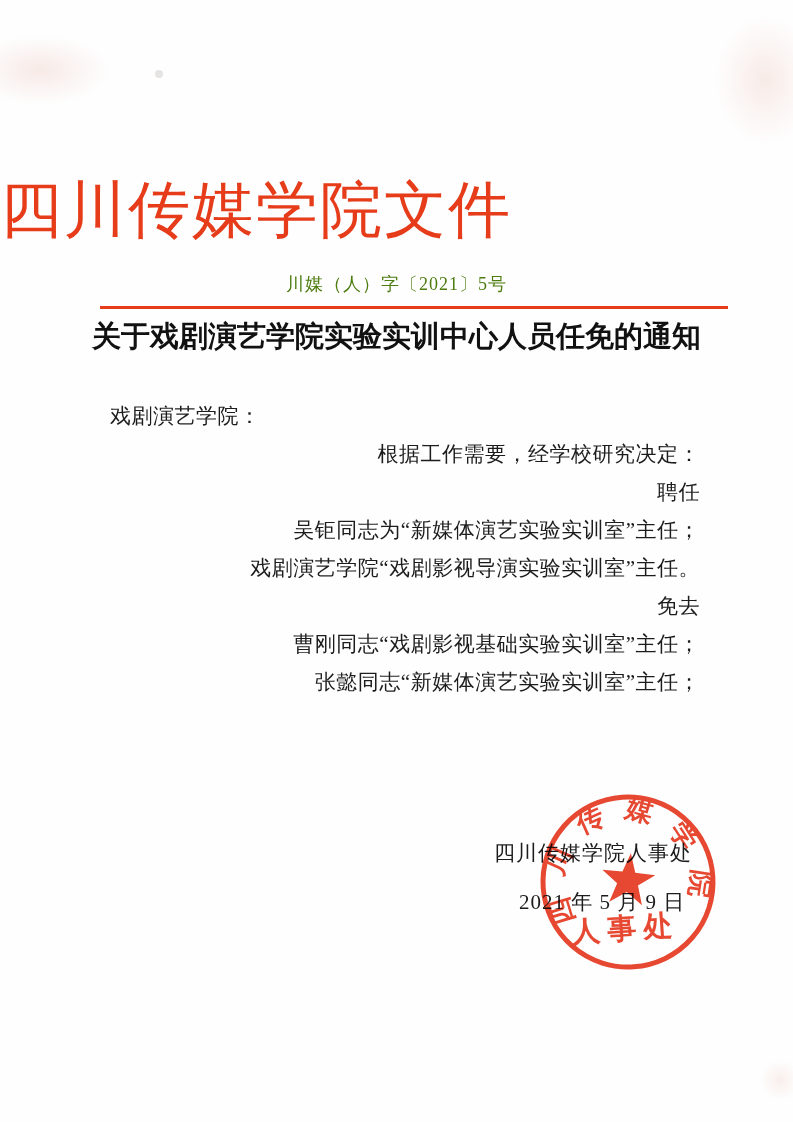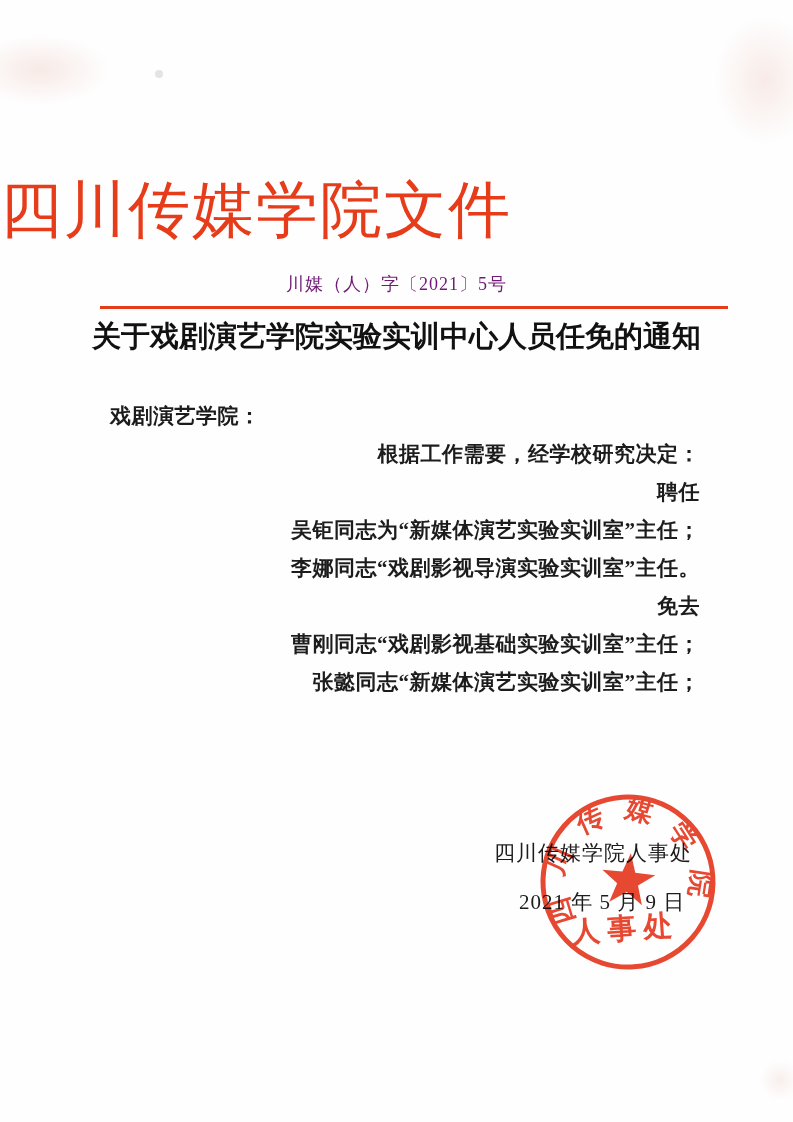--- a/index.html
+++ b/index.html
@@ -19,41 +19,40 @@
     letter-spacing:2px;
     color:#e63c1a;
     white-space:nowrap;
     margin-top:20px;
   }
   .doc-number{
     position:absolute;left:0;top:272px;width:100%;
     text-align:center;
     font-size:18px;
     letter-spacing:1px;
-    color:#701a75;
+    color:#4d7c0f;
   }
   .red-rule{
     position:absolute;left:100px;top:306px;
     width:628px;height:3px;
     background:#e63c1a;
   }
   .subject{
     position:absolute;left:0;top:317px;width:100%;
     text-align:center;
     font-family:"Liberation Sans","DejaVu Sans",sans-serif;
     font-size:29px;font-weight:bold;
     color:#111;
     white-space:nowrap;
   }
   .body-block{
     position:absolute;left:110px;top:397px;width:590px;
     font-size:21px;line-height:38px;
     letter-spacing:0.5px;
     color:#1c1c1c;
-    font-weight:bold;
   }
   .body-block .para{text-indent:2em;text-align:right;}
   .signature{
     position:absolute;left:494px;top:839px;
     font-size:21px;letter-spacing:1px;color:#1c1c1c;
     white-space:nowrap;
   }
   .doc-date{
     position:absolute;left:519px;top:888px;
     font-size:21px;letter-spacing:1px;color:#1c1c1c;
@@ -96,21 +95,21 @@
 
   <div class="red-rule"></div>
 
   <div class="subject">关于戏剧演艺学院实验实训中心人员任免的通知</div>
 
   <div class="body-block">
     <div class="salutation">戏剧演艺学院：</div>
     <div class="para">根据工作需要，经学校研究决定：</div>
     <div class="para">聘任</div>
     <div class="para">吴钜同志为“新媒体演艺实验实训室”主任；</div>
-    <div class="para">李娜同志“戏剧影视导演实验实训室”主任。</div>
+    <div class="para">戏剧演艺学院“戏剧影视导演实验实训室”主任。</div>
     <div class="para">免去</div>
     <div class="para">曹刚同志“戏剧影视基础实验实训室”主任；</div>
     <div class="para">张懿同志“新媒体演艺实验实训室”主任；</div>
   </div>
 
   <div class="signature">四川传媒学院人事处</div>
   <div class="doc-date">2021 年 5 月 9 日</div>
 
   <svg class="seal" viewBox="0 0 190 190" aria-hidden="true">
     <defs>

